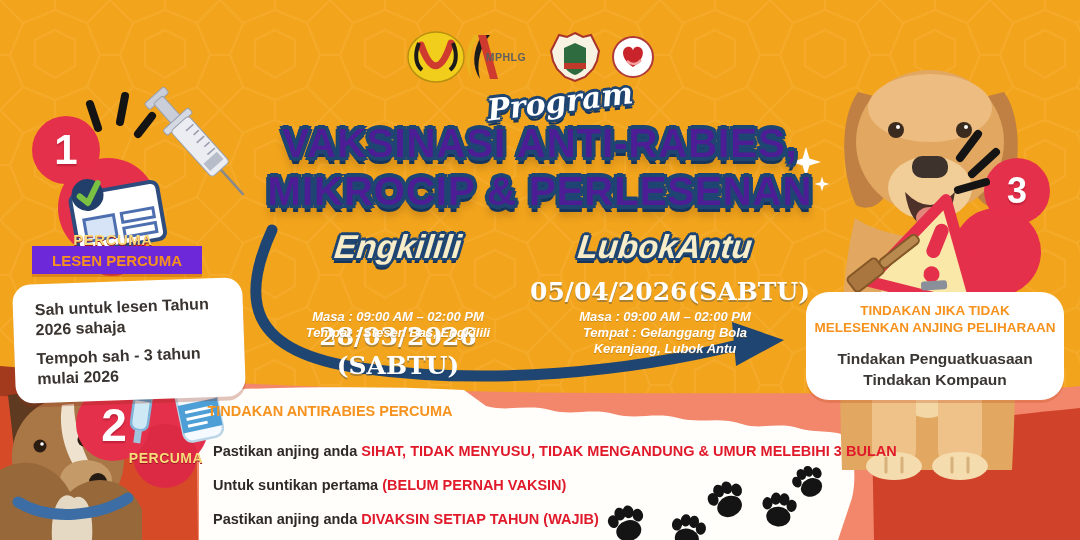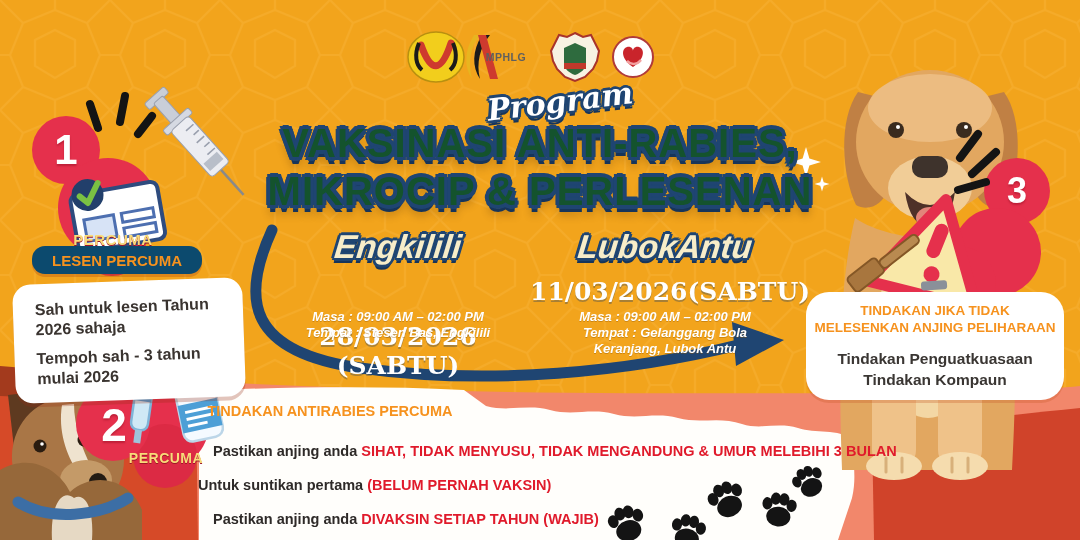--- a/index.html
+++ b/index.html
@@ -6,29 +6,29 @@
   .stage{position:relative;width:1080px;height:540px;overflow:hidden;
          font-family:"Liberation Sans",sans-serif;background:#F2A41C;}
   .abs{position:absolute;}
   .ctr{text-align:center;}
   svg.art{position:absolute;left:0;top:0;}
 
   .kicker{color:#fff;font-family:"DejaVu Serif",serif;font-style:italic;font-weight:900;
     font-size:30px;transform:rotate(-7deg);
     text-shadow:-2px -2px 0 #1F4572,2px -2px 0 #1F4572,-2px 2px 0 #1F4572,2px 2px 0 #1F4572,
       0 -3px 0 #1F4572,0 3px 0 #1F4572,-3px 0 0 #1F4572,3px 0 0 #1F4572,0 5px 0 #17355a;}
-  .title{color:#14532d;font-weight:900;font-size:40px;letter-spacing:1px;line-height:46px;
+  .title{color:#4c1d95;font-weight:900;font-size:40px;letter-spacing:1px;line-height:46px;
     text-shadow:-3px -3px 0 #1F4572,3px -3px 0 #1F4572,-3px 3px 0 #1F4572,3px 3px 0 #1F4572,
       -4px 0 0 #1F4572,4px 0 0 #1F4572,0 -4px 0 #1F4572,0 4px 0 #1F4572,
       0 7px 0 #17355a,0 10px 8px rgba(60,30,0,.3);}
   .badge-num{color:#fff;font-weight:900;
     text-shadow:0 2px 2px rgba(120,0,20,.35);}
   .ribbon{color:#F8DC7A;font-weight:900;letter-spacing:.5px;
     text-shadow:0 1px 0 #9e1626;}
-  .pill{background:#0c4a6e;border-radius:13px;color:#F6921E;font-weight:900;
+  .pill{background:#6d28d9;border-radius:0;color:#F6921E;font-weight:900;
     box-shadow:0 3px 0 rgba(180,80,20,.35);display:flex;align-items:center;justify-content:center;}
   .note-box{background:#fff;border-radius:18px;transform:rotate(-2deg);
     padding:16px 12px 14px 22px;box-shadow:0 4px 0 rgba(150,45,20,.28);}
   .note{color:#3A3430;font-weight:800;font-size:16px;line-height:20px;margin-bottom:9px;}
   .ev-name{color:#F7EDC9;font-weight:900;font-style:italic;font-size:33px;transform:skewX(-6deg);
     text-shadow:-2px -2px 0 #1F4572,2px -2px 0 #1F4572,-2px 2px 0 #1F4572,2px 2px 0 #1F4572,
       0 -3px 0 #1F4572,0 3px 0 #1F4572,-3px 0 0 #1F4572,3px 0 0 #1F4572,0 5px 0 #17355a;}
   .ev-date{color:#fff;font-family:"DejaVu Serif",serif;font-weight:700;font-size:25px;
     text-shadow:0 2px 0 rgba(30,60,100,.35);}
   .ev-meta{color:#fff;font-weight:700;font-style:italic;font-size:13px;line-height:16px;
@@ -245,40 +245,40 @@
   <div class="note">Sah untuk lesen Tahun 2026 sahaja</div>
   <div class="note" style="margin-bottom:0;">Tempoh sah - 3 tahun mulai 2026</div>
 </div>
 
 <div class="abs ev-name ctr" style="left:278px;top:228px;width:240px;">Engkilili</div>
 <div class="abs ev-date ctr" style="left:258px;top:277px;width:280px;margin-top:45px;">28/03/2026 (SABTU)</div>
 <div class="abs ev-meta ctr" style="left:258px;top:309px;width:280px;">Masa : 09:00 AM – 02:00 PM</div>
 <div class="abs ev-meta ctr" style="left:258px;top:325px;width:280px;">Tempat : Stesen Bas, Engkilili</div>
 
 <div class="abs ev-name ctr" style="left:545px;top:228px;width:240px;">LubokAntu</div>
-<div class="abs ev-date ctr" style="left:530px;top:277px;width:270px;">11/03/2026(SABTU)</div>
+<div class="abs ev-date ctr" style="left:530px;top:277px;width:270px;">05/04/2026(SABTU)</div>
 <div class="abs ev-meta ctr" style="left:535px;top:309px;width:260px;">Masa : 09:00 AM – 02:00 PM</div>
 <div class="abs ev-meta ctr" style="left:555px;top:325px;width:220px;">Tempat : Gelanggang Bola Keranjang, Lubok Antu</div>
 
 <div class="abs badge-num ctr" style="left:991px;top:170px;width:52px;font-size:36px;">3</div>
 <div class="abs s3-box ctr" style="left:806px;top:292px;width:242px;">
   <div class="s3-head">TINDAKAN JIKA TIDAK MELESENKAN ANJING PELIHARAAN</div>
   <div style="height:12px;"></div>
   <div class="s3-line">Tindakan Penguatkuasaan</div>
   <div class="s3-line">Tindakan Kompaun</div>
 </div>
 
 <div class="abs badge-num ctr" style="left:84px;top:398px;width:60px;font-size:46px;">2</div>
 <div class="abs ribbon ctr" style="left:116px;top:450px;width:100px;font-size:14px;">PERCUMA</div>
 
 <div class="abs s2-head ctr" style="left:205px;top:402px;width:250px;">TINDAKAN ANTIRABIES PERCUMA</div>
 
 <div class="abs rule" style="left:213px;top:443px;">
   <span>Pastikan anjing anda </span><span class="red">SIHAT, TIDAK MENYUSU, TIDAK MENGANDUNG &amp; UMUR MELEBIHI 3 BULAN</span>
 </div>
-<div class="abs rule" style="left:198px;top:477px;text-align:center;">
+<div class="abs rule" style="left:213px;top:477px;text-align:center;">
   <span>Untuk suntikan pertama </span><span class="red">(BELUM PERNAH VAKSIN)</span>
 </div>
 <div class="abs rule" style="left:213px;top:511px;">
   <span>Pastikan anjing anda </span><span class="red">DIVAKSIN SETIAP TAHUN (WAJIB)</span>
 </div>
 
 </div>
 
 </body></html>

